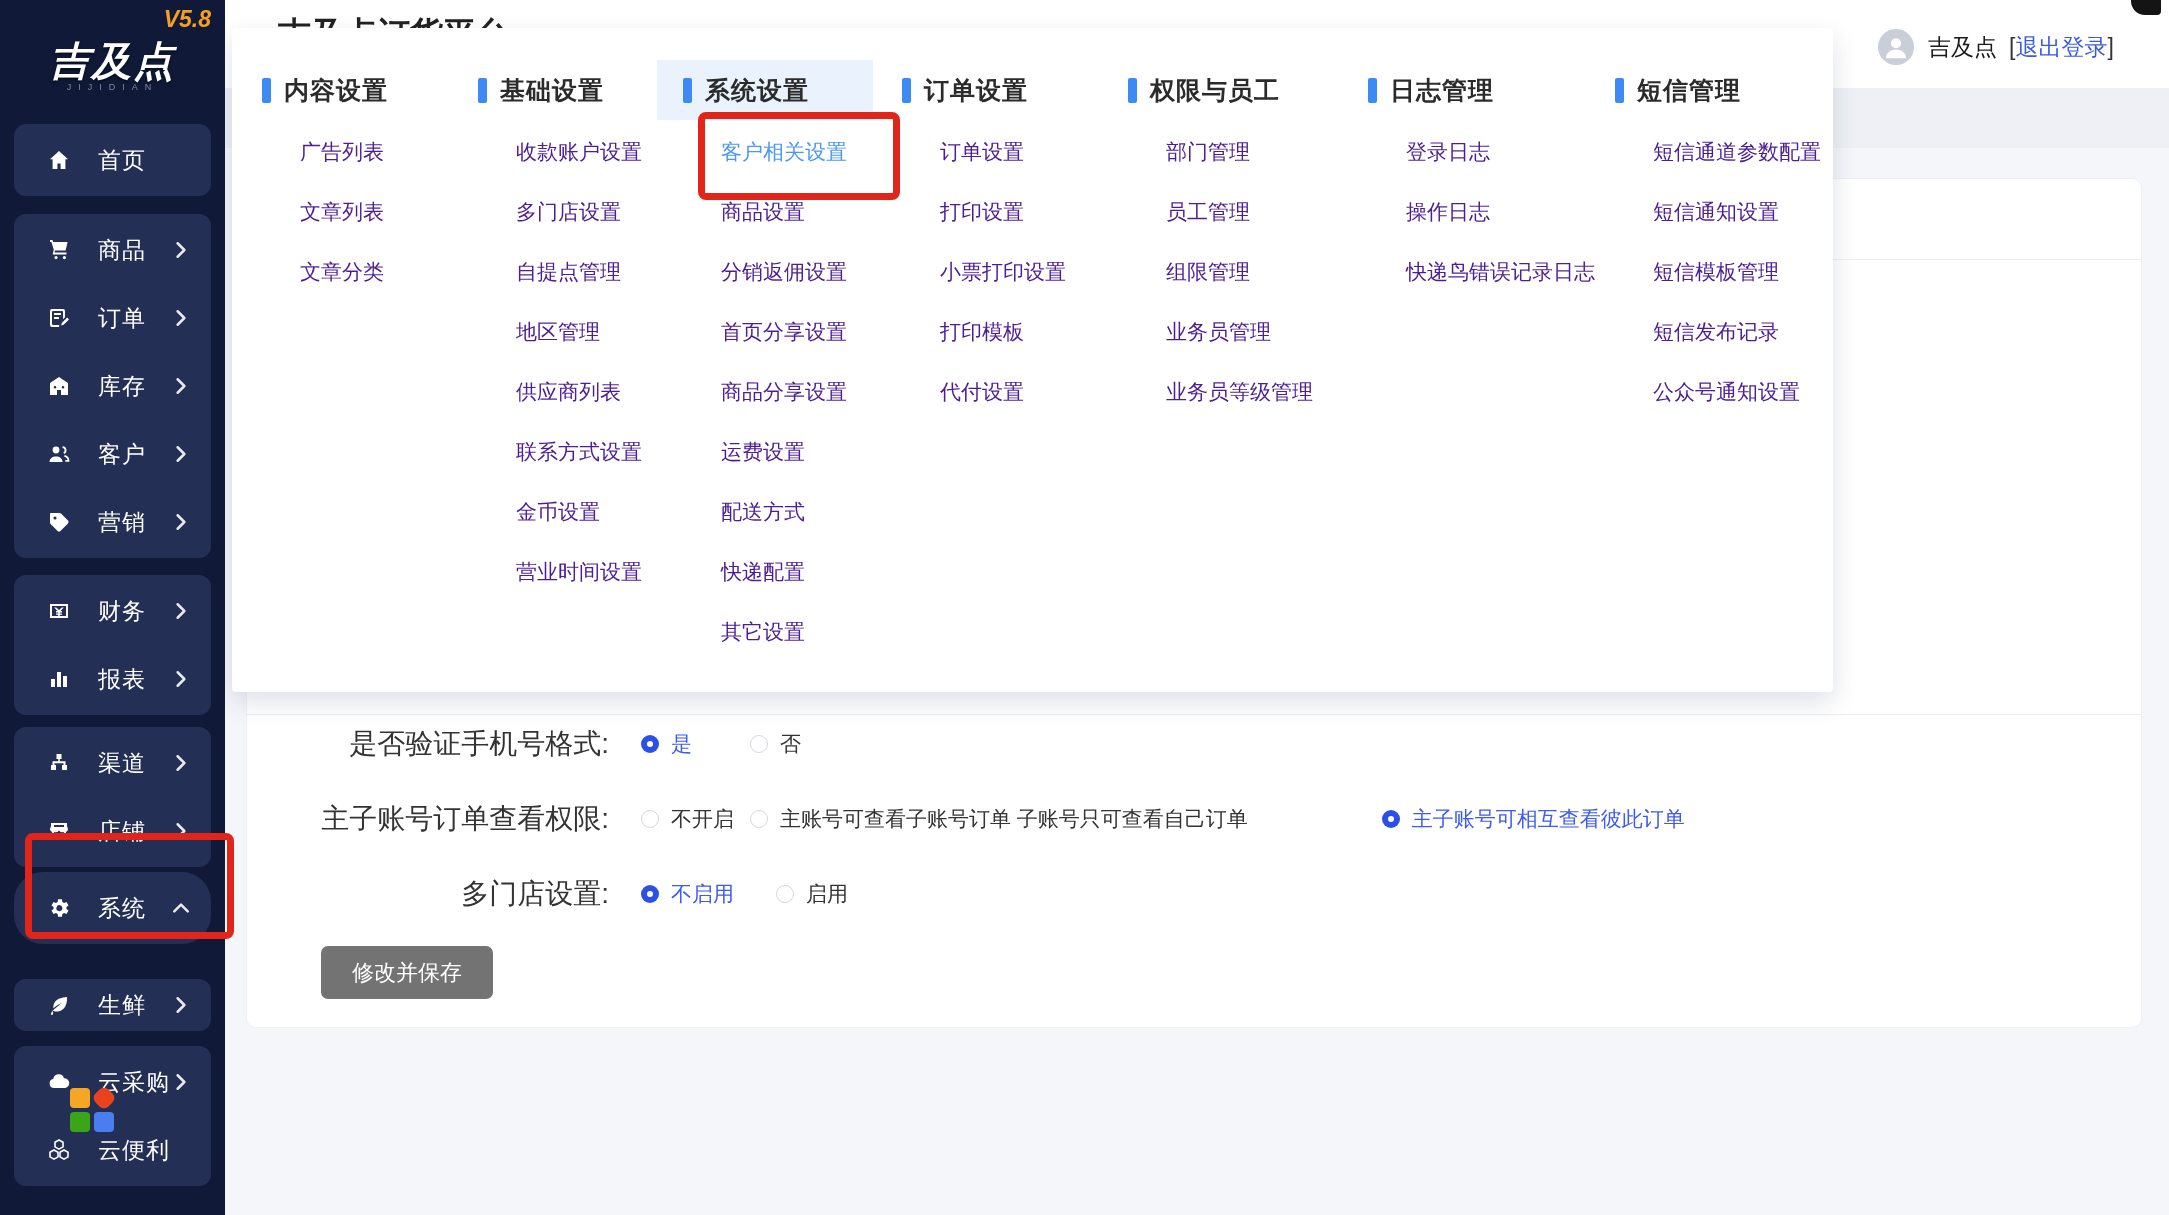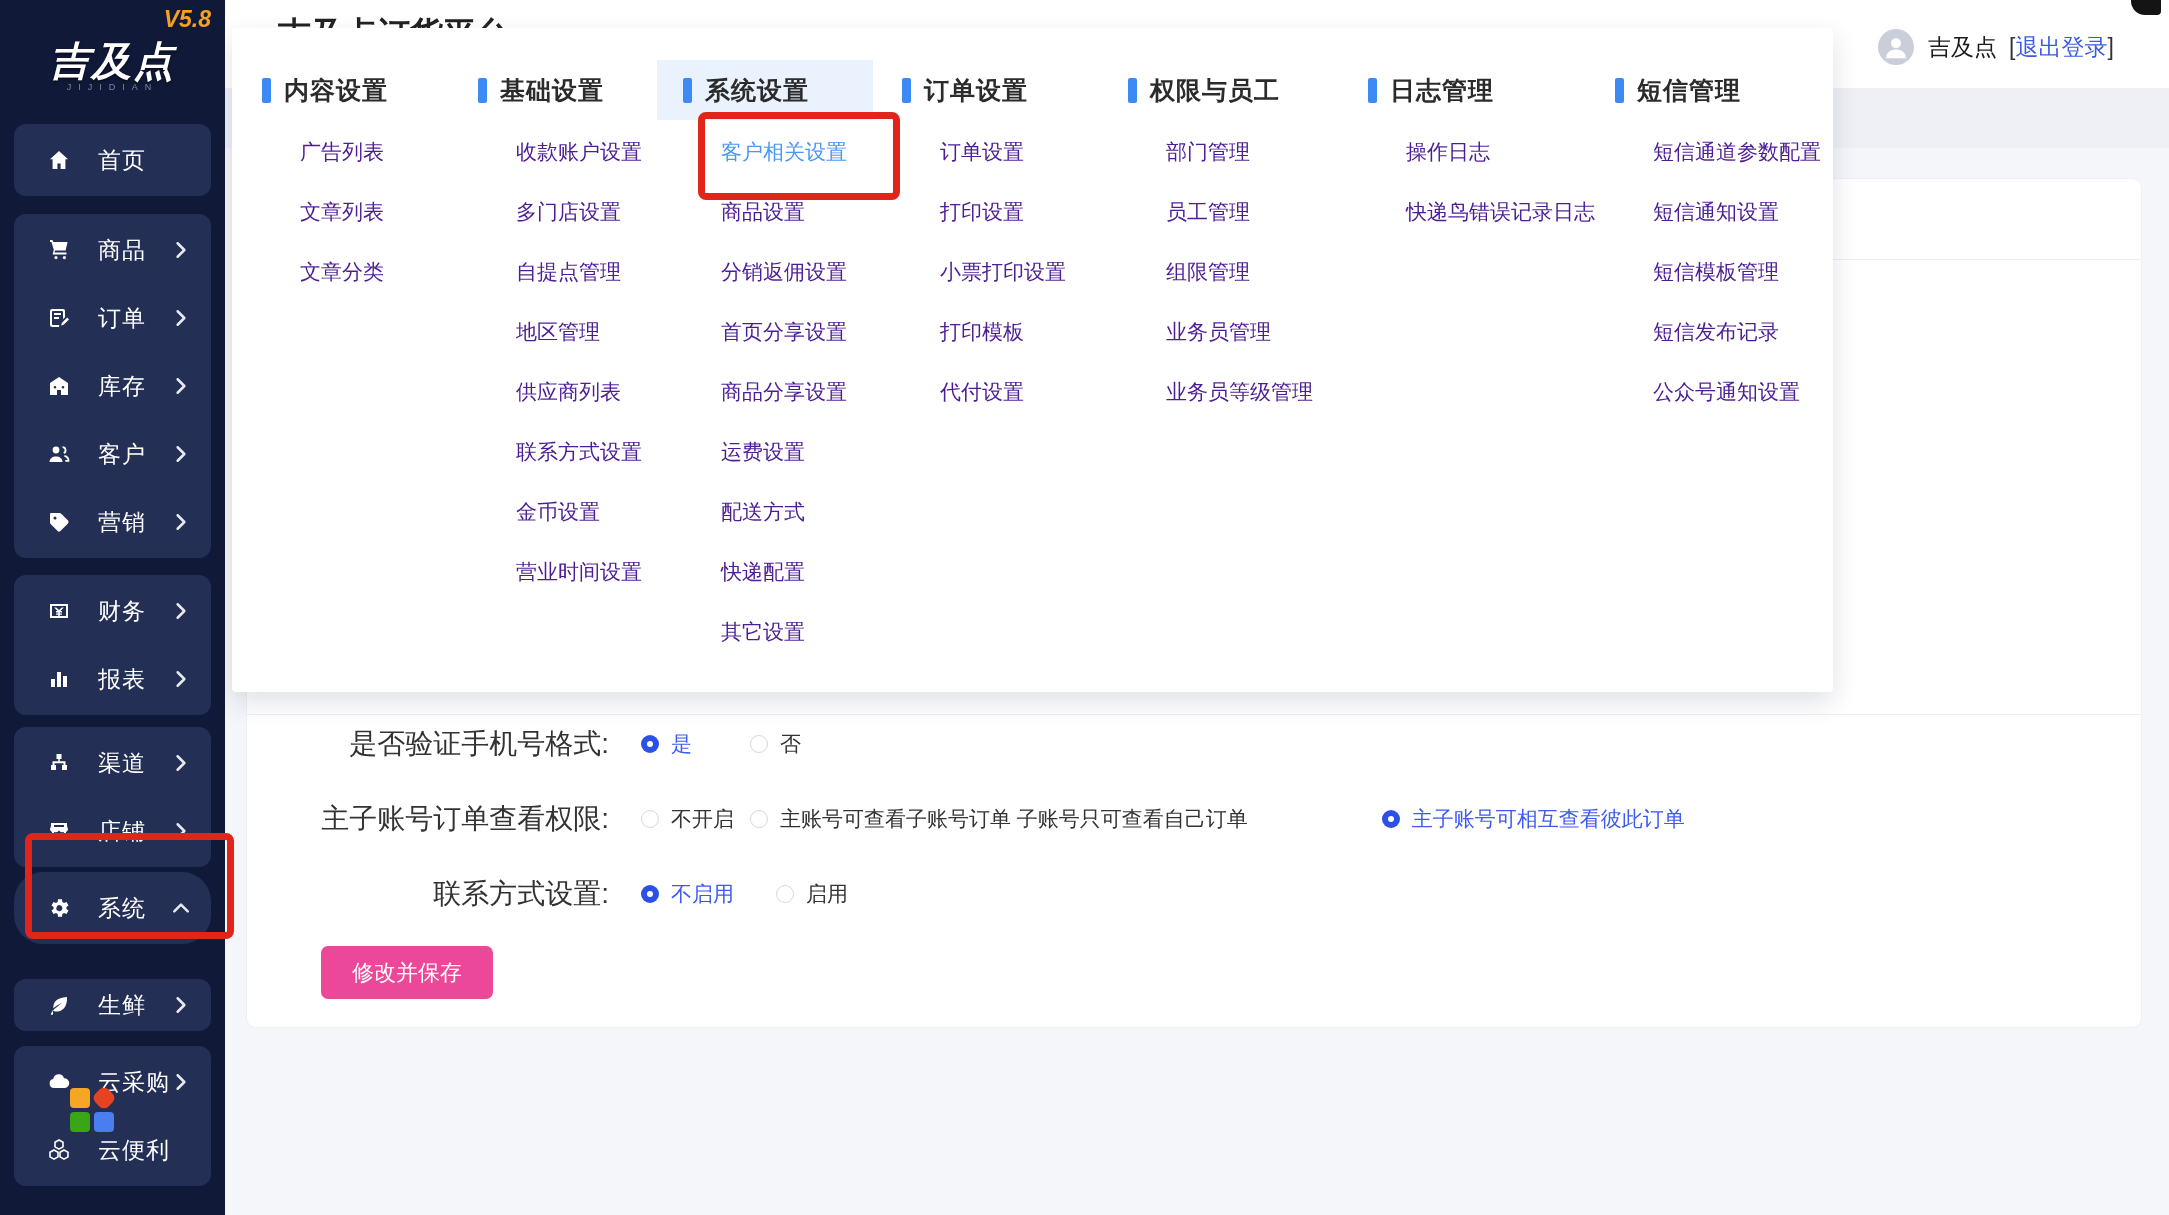--- a/index.html
+++ b/index.html
@@ -53,21 +53,21 @@
   .radio-opt{display:inline-flex;align-items:center;cursor:pointer;white-space:nowrap;}
   .r0 .radio-opt{margin-right:58px;}
   .r1 .radio-opt{margin-right:16px;}
   .r2 .radio-opt{margin-right:42px;}
   .radio-opt.gap{margin-left:118px;}
   .radio{width:18px;height:18px;border-radius:50%;border:1px solid #d4d8e0;background:#fff;box-sizing:border-box;margin-right:12px;flex:0 0 auto;}
   .radio.on{border:none;background:#2b50e8;position:relative;}
   .radio.on::after{content:"";position:absolute;left:6px;top:6px;width:6px;height:6px;border-radius:50%;background:#fff;}
   .opt-label{font-size:21px;color:#333;}
   .radio-opt.sel .opt-label{color:#3d5af1;}
-  .save-btn{position:absolute;left:74px;top:767px;width:172px;height:53px;background:#ec4899;color:#fff;font-size:22px;border:none;border-radius:7px;cursor:pointer;font-family:inherit;}
+  .save-btn{position:absolute;left:74px;top:767px;width:172px;height:53px;background:#737373;color:#fff;font-size:22px;border:none;border-radius:7px;cursor:pointer;font-family:inherit;}
 
   
   .mega{position:absolute;left:232px;top:28px;width:1601px;height:664px;background:#fff;border-radius:4px;box-shadow:0 10px 26px rgba(30,40,80,.14);z-index:20;}
   .menu-col{position:absolute;top:44px;}
   .menu-col .hd{position:relative;display:flex;align-items:center;height:36px;}
   .menu-col .hd .bar{width:9px;height:25px;border-radius:2px;background:#3d8af7;margin-right:13px;}
   .menu-col .hd .ht{font-size:25px;font-weight:bold;color:#2b2b2b;letter-spacing:1px;}
   .menu-col .hd .hl{position:absolute;left:-26px;top:-12px;width:216px;height:60px;background:#e9f2fd;z-index:-1;}
   .menu-items{list-style:none;margin:14px 0 0;padding:0 0 0 38px;}
   .menu-items li{height:60px;line-height:60px;font-size:21px;color:#4c1d95;cursor:pointer;white-space:nowrap;}
@@ -325,21 +325,21 @@
           <label class="radio-opt">
             <span class="radio"></span>
             <span class="opt-label">主账号可查看子账号订单 子账号只可查看自己订单</span>
           </label>
           <label class="radio-opt sel gap">
             <span class="radio on"></span>
             <span class="opt-label">主子账号可相互查看彼此订单</span>
           </label>
         </div>
         <div class="form-row r2">
-          <div class="form-label">联系方式设置:</div>
+          <div class="form-label">多门店设置:</div>
           <label class="radio-opt sel">
             <span class="radio on"></span>
             <span class="opt-label">不启用</span>
           </label>
           <label class="radio-opt">
             <span class="radio"></span>
             <span class="opt-label">启用</span>
           </label>
         </div>
       </div>
@@ -418,20 +418,21 @@
             <li>业务员管理</li>
             <li>业务员等级管理</li>
           </ul>
         </div>
         <div class="menu-col col5">
           <div class="hd">
             <span class="bar"></span>
             <span class="ht">日志管理</span>
           </div>
           <ul class="menu-items">
+            <li>登录日志</li>
             <li>操作日志</li>
             <li>快递鸟错误记录日志</li>
           </ul>
         </div>
         <div class="menu-col col6">
           <div class="hd">
             <span class="bar"></span>
             <span class="ht">短信管理</span>
           </div>
           <ul class="menu-items">

